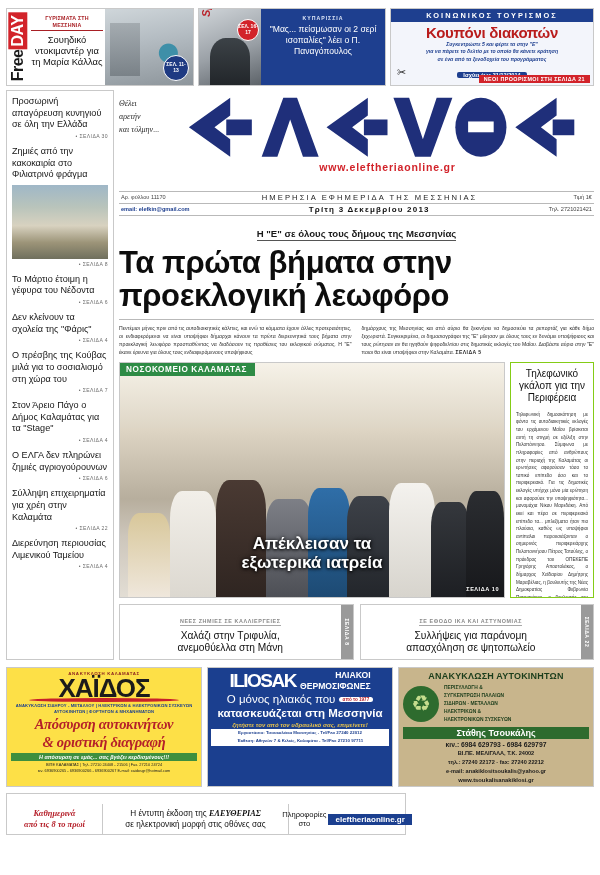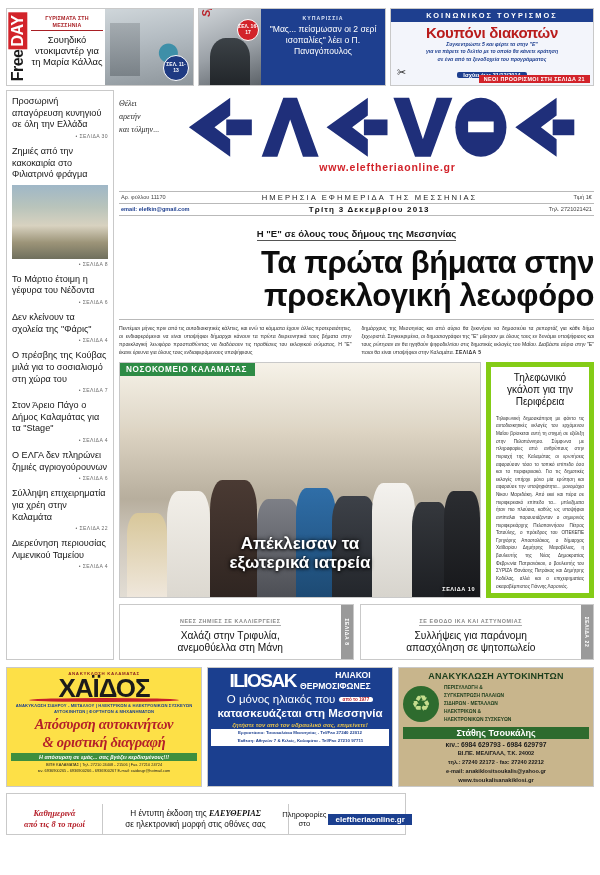--- a/index.html
+++ b/index.html
@@ -112,21 +112,21 @@
   .mh-side { font-size: 5.6px; color: #444; white-space: nowrap; }
   .mh-email { color: #1e3f8f; font-weight: 700; }
 
   
   .kicker-wrap { text-align: center; margin-top: 7px; }
   .kicker {
     font-size: 9.6px; font-weight: 700; color: #1a1a1a;
     border-bottom: 1px solid #555; display: inline-block; padding-bottom: 1px;
   }
   .headline {
-    text-align: right; font-size: 31px; font-weight: 700; line-height: 1.08;
+    text-align: left; font-size: 31px; font-weight: 700; line-height: 1.08;
     color: #0d0d0d; margin-top: 5px; letter-spacing: -.4px;
   }
   .lead-rule { border-top: 1px solid #b9b9b9; margin-top: 6px; }
   .lead-cols { display: flex; gap: 10px; padding-top: 4px; }
   .lead-col { flex: 1; font-size: 5.1px; line-height: 1.62; text-align: justify; color: #2b2b2b; }
   .lead-page { font-weight: 700; letter-spacing: .4px; }
 
   
   .mid-row { display: flex; gap: 5px; margin-top: 5px; }
   .photo-box { flex: 1; border: 1px solid #c9c9c9; position: relative; overflow: hidden; height: 236px; }
@@ -148,21 +148,21 @@
   .photo-overlay {
     position: absolute; left: 0; right: 0; bottom: 24px; text-align: center;
     color: #fff; font-size: 17px; font-weight: 700; line-height: 1.14;
     text-shadow: 0 0 5px rgba(0,0,0,.85), 0 1px 3px rgba(0,0,0,.9);
   }
   .photo-page {
     position: absolute; right: 5px; bottom: 5px; color: #fff; font-size: 5.6px;
     font-weight: 700; letter-spacing: .5px; text-shadow: 0 0 3px rgba(0,0,0,.9);
   }
 
-  .right-col { width: 108px; border: 5px solid #84cc16; padding: 5px 5px; height: 236px; overflow: hidden; }
+  .right-col { width: 84px; border: 1px solid #84cc16; padding: 5px 5px; height: 236px; overflow: hidden; }
   .rc-title { text-align: center; font-size: 10px; line-height: 1.24; color: #111; font-weight: 400; }
   .rc-body { font-size: 4.6px; line-height: 1.66; text-align: justify; color: #2e2e2e; margin-top: 6px; }
 
   
   .teaser-row { display: flex; gap: 6px; margin-top: 6px; justify-content: center; }
   .teaser { flex: 1; border: 1px solid #c9c9c9; display: flex; align-items: stretch; background:#fff; }
   .teaser-main { flex: 1; text-align: center; padding: 4px 3px; }
   .teaser-kicker {
     font-size: 5.4px; font-weight: 700; color: #8a8a8a; letter-spacing: .6px;
     border-bottom: 1px solid #a8a8a8; display: inline-block; padding-bottom: 1px;

